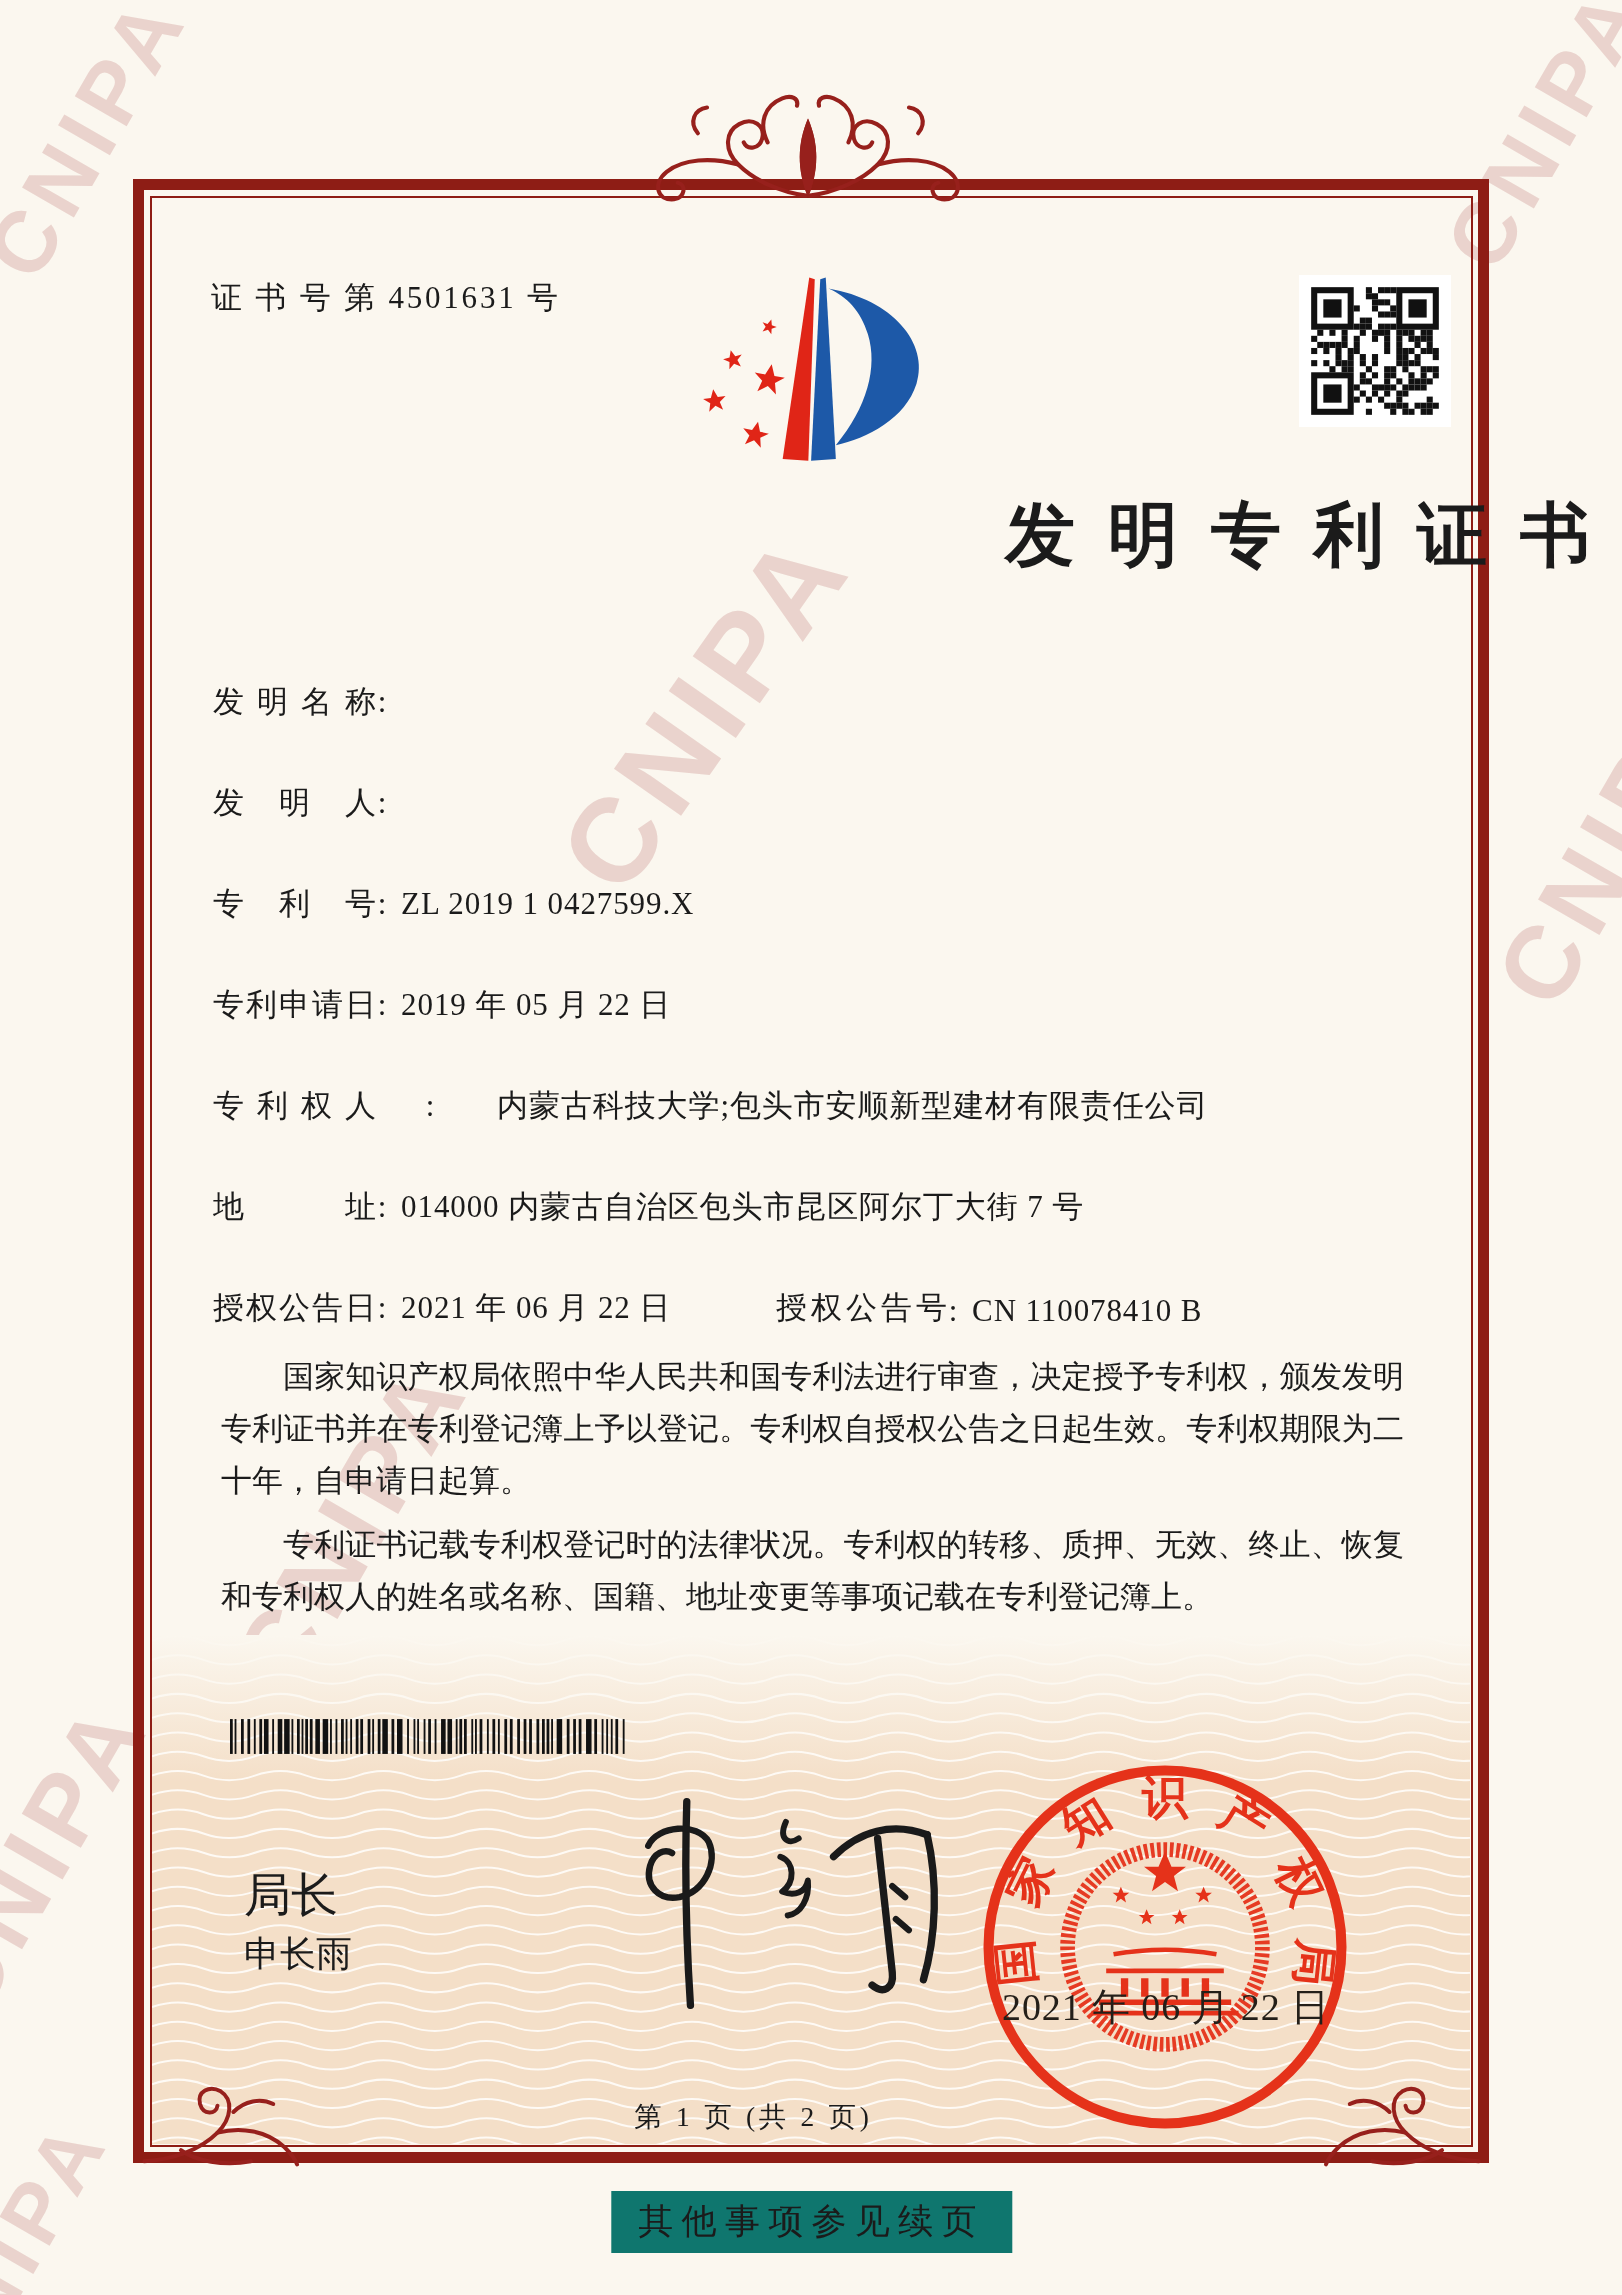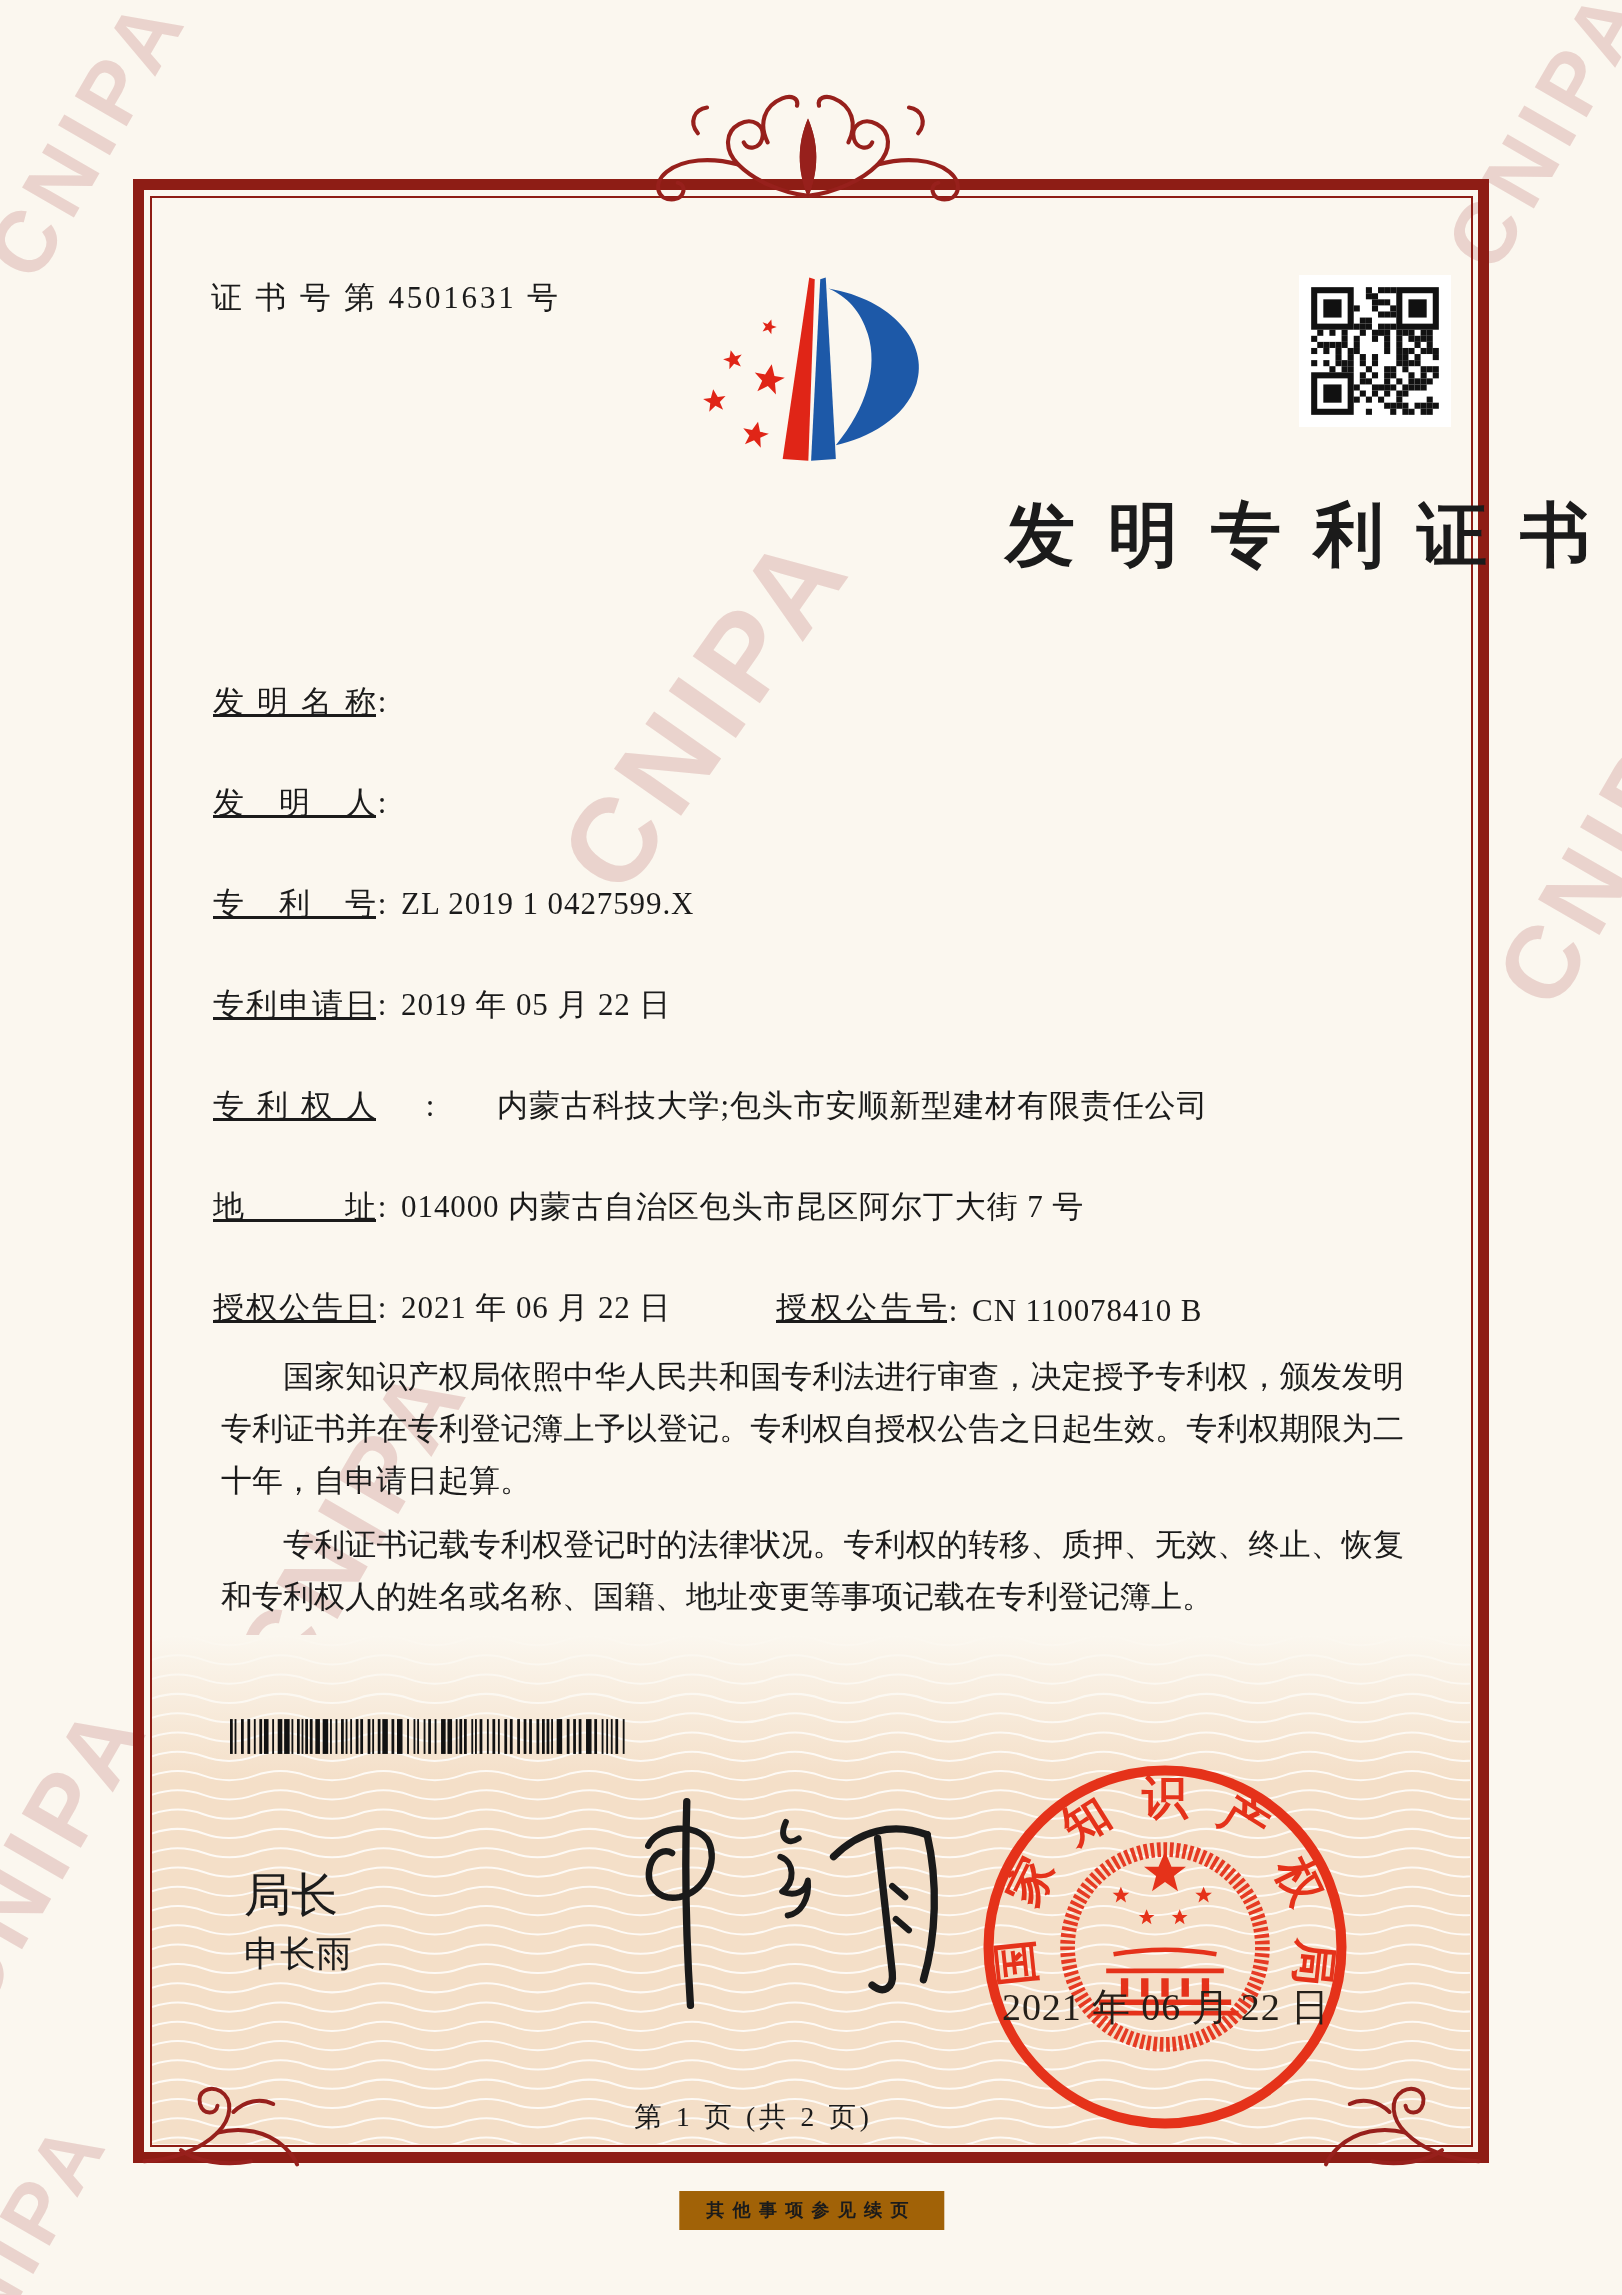--- a/index.html
+++ b/index.html
@@ -24,41 +24,41 @@
   }
   .frame-inner{position:absolute;inset:5.5px;border:2.8px solid #8e1d15;}
   
   .waves-area{position:absolute;left:152px;top:1635px;width:1318px;height:509px;z-index:2;background:#f4dfc8;overflow:hidden;}
   .waves-fade{position:absolute;left:0;top:0;right:0;height:147px;background:linear-gradient(#fbf7ef,rgba(251,247,239,0));}
   
   .cert-no{left:211px;top:277px;font-size:31px;letter-spacing:2.8px;z-index:4;}
   .title{left:0;top:489px;width:1623px;text-align:right;font-size:70px;font-weight:bold;letter-spacing:33px;box-sizing:border-box;z-index:4;}
   
   .f-row{position:absolute;left:213px;font-size:31px;z-index:4;display:flex;align-items:baseline;white-space:nowrap;}
-  .f-label{display:inline-block;width:163px;text-align:justify;text-align-last:justify;text-decoration:underline;}
+  .f-label{display:inline-block;width:163px;text-align:justify;text-align-last:justify;}
   .f-colon{margin:0 14.7px 0 1.8px;}
   .f-value{letter-spacing:0.9px;}
   .grant2{position:absolute;left:563px;top:0;display:flex;align-items:flex-end;white-space:nowrap;}
   .grant2 .f-label{width:171px;}
   
   .paras{position:absolute;left:209px;top:1339px;width:1207px;font-size:31px;line-height:52px;text-align:justify;z-index:4;}
   .paras p{margin:12px;text-indent:2em;}
   
   #barcode{position:absolute;left:230px;top:1719px;z-index:4;}
   
   .signer-title{left:244px;top:1864px;font-size:47px;font-family:"Liberation Sans","DejaVu Sans",sans-serif;z-index:4;}
   .signer-name{left:244px;top:1930px;font-size:36px;font-family:"Liberation Sans","DejaVu Sans",sans-serif;z-index:4;}
   #signature{position:absolute;left:569px;top:1798px;z-index:4;}
   
   #seal{position:absolute;left:972px;top:1754px;z-index:4;}
   #seal-agency text{font:bold 50px "Liberation Serif",serif;fill:#e5321a;}
   .seal-date{left:996px;top:1982px;width:340px;text-align:center;font-size:38px;color:#241f19;letter-spacing:0.9px;z-index:5;}
   
   .page-info{left:478px;top:2099px;width:551px;text-align:center;font-size:27.5px;letter-spacing:3.7px;z-index:4;}
-  .footer-note{position:absolute;left:50%;transform:translateX(-50%);top:2191px;background:#a16207;padding:7.3px 27.5px;font-size:18px;letter-spacing:8.3px;z-index:4;white-space:nowrap;font-weight:bold;}
+  .footer-note{position:absolute;left:50%;transform:translateX(-50%);top:2191px;background:#0f766e;padding:7.3px 27.5px;font-size:35px;letter-spacing:8.3px;z-index:4;white-space:nowrap;}
   
   #orn-top{position:absolute;left:551px;top:78px;z-index:4;}
   #orn-bl{position:absolute;left:138px;top:2055px;z-index:4;}
   #orn-br{position:absolute;left:1318px;top:2055px;z-index:4;}
   
   #logo{position:absolute;left:680px;top:268px;z-index:4;}
   #qr{position:absolute;left:1299px;top:275px;z-index:4;}
 </style>
 </head>
 <body>

